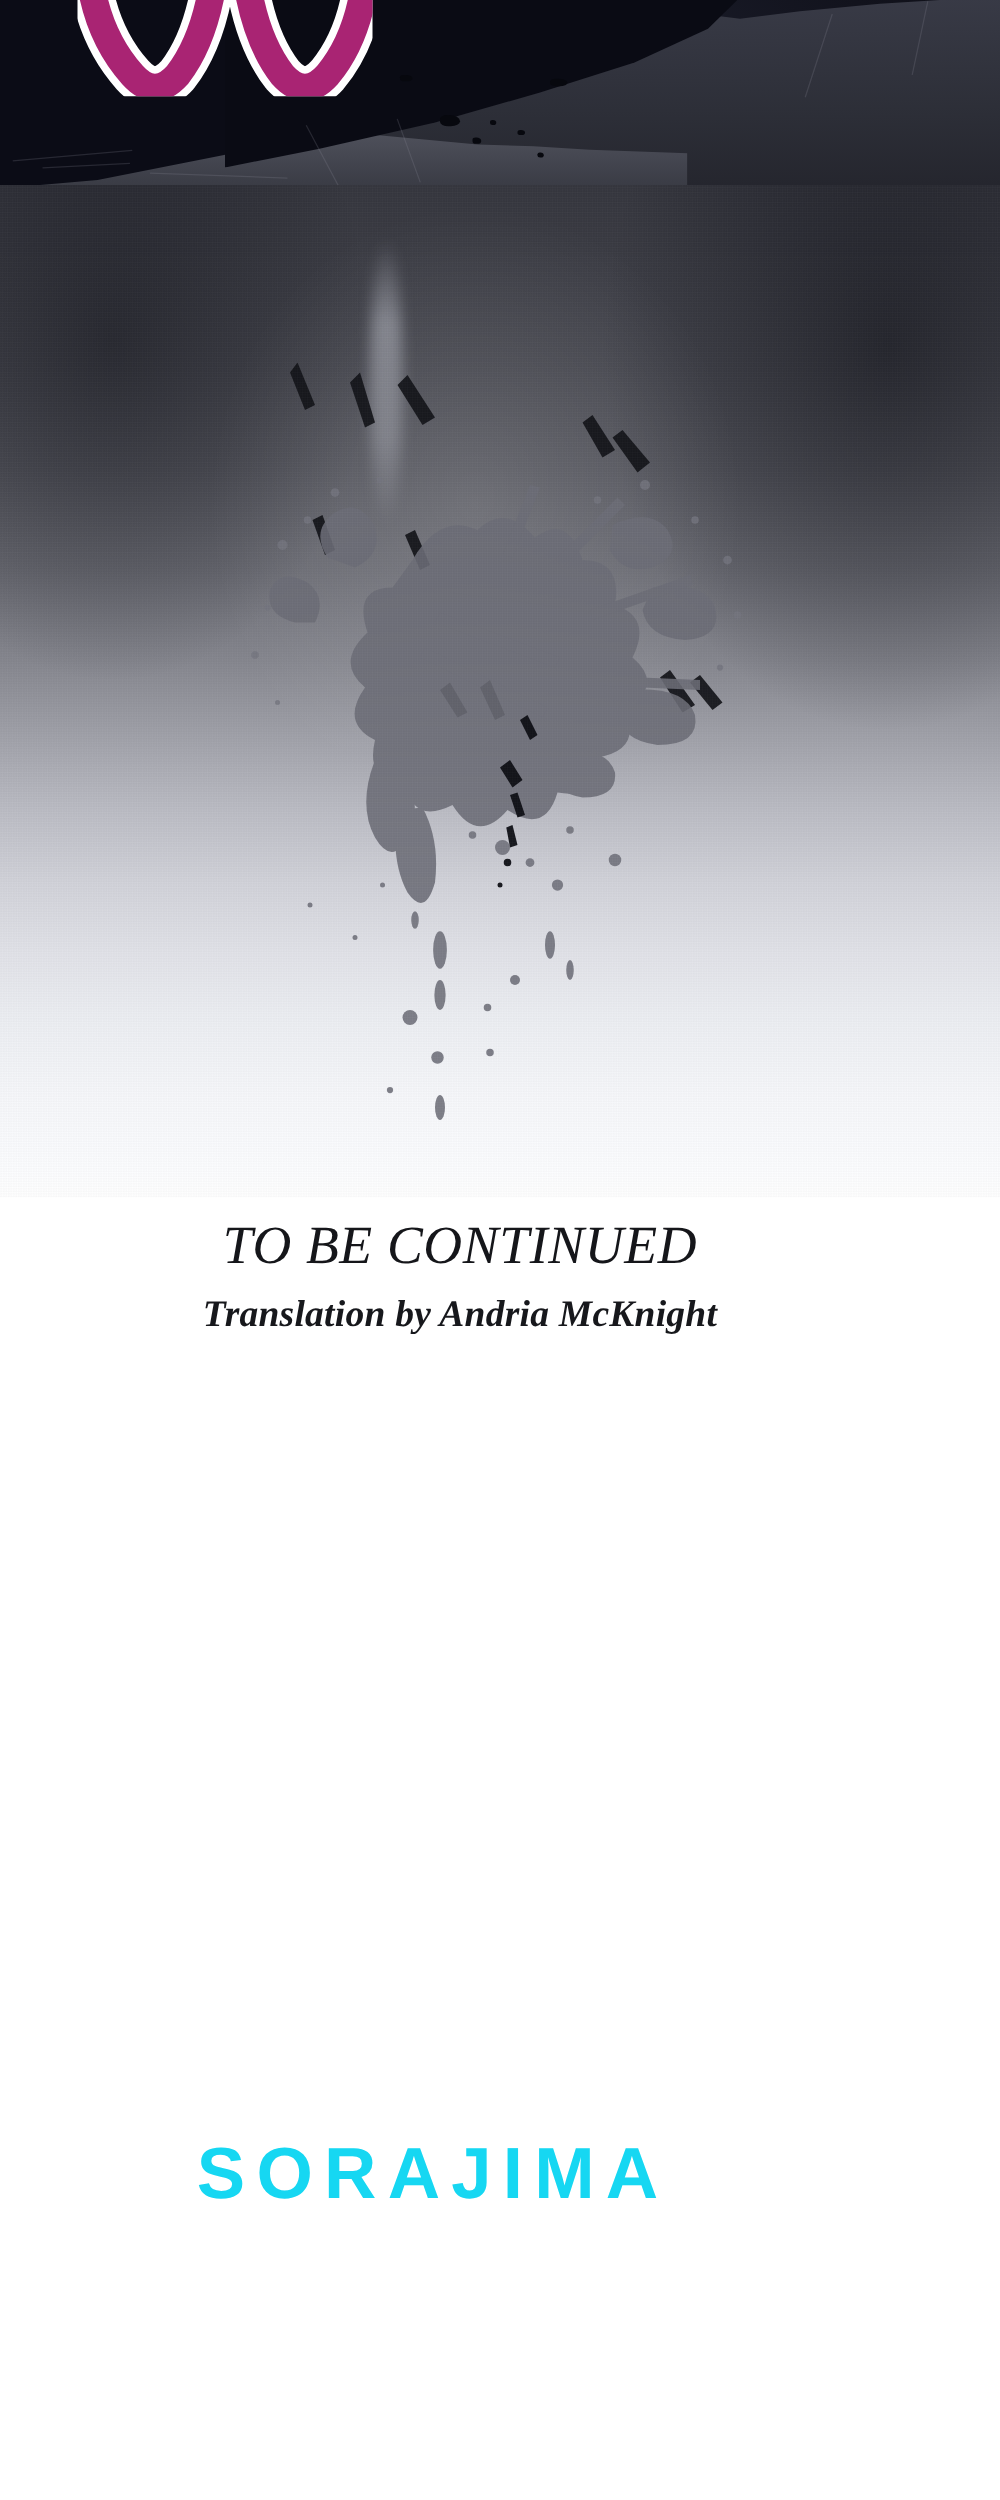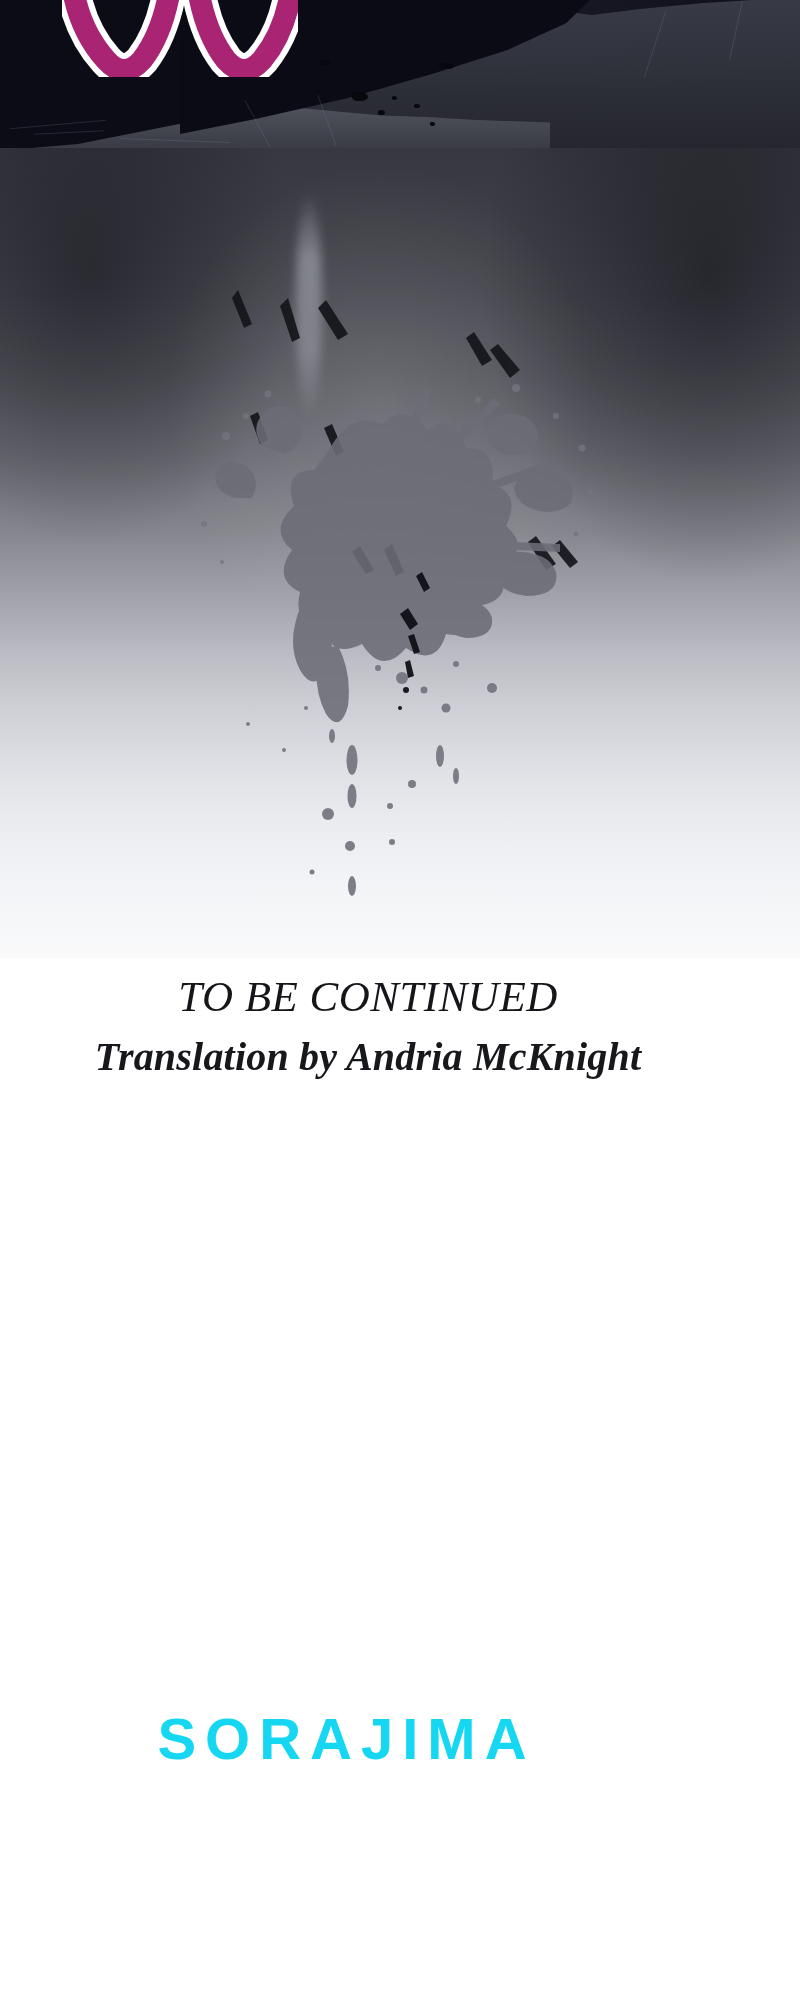--- a/index.html
+++ b/index.html
@@ -169,21 +169,21 @@
     letter-spacing: .5px;
     color: #15161a;
     line-height: 1.0;
     white-space: nowrap;
   }
   .translator {
     margin-top: 19px;
     font-family: "Liberation Serif", serif;
     font-style: italic;
     font-weight: 700;
-    font-size: 40px;
+    font-size: 30px;
     letter-spacing: .2px;
     color: #17181c;
     line-height: 1.0;
     white-space: nowrap;
   }
 
   
   .logo-wrap {
     position: absolute;
     left: 0; top: 1710px;

